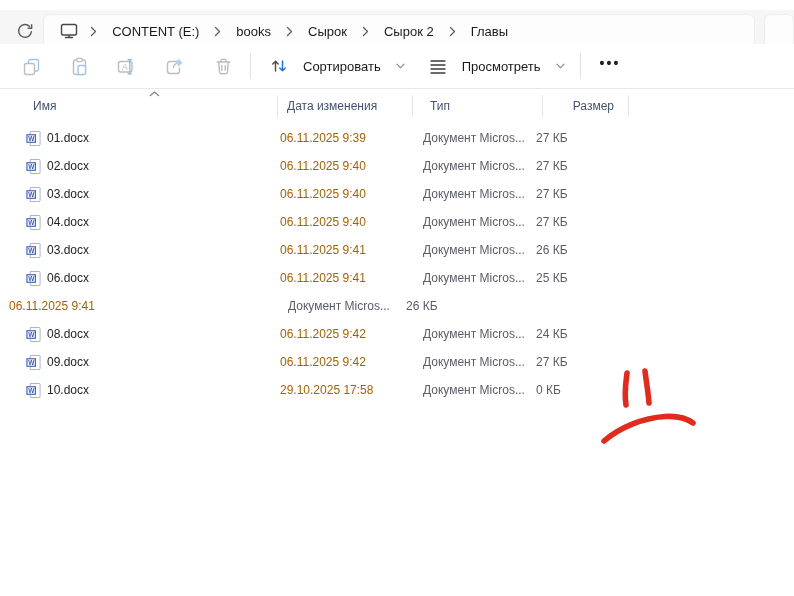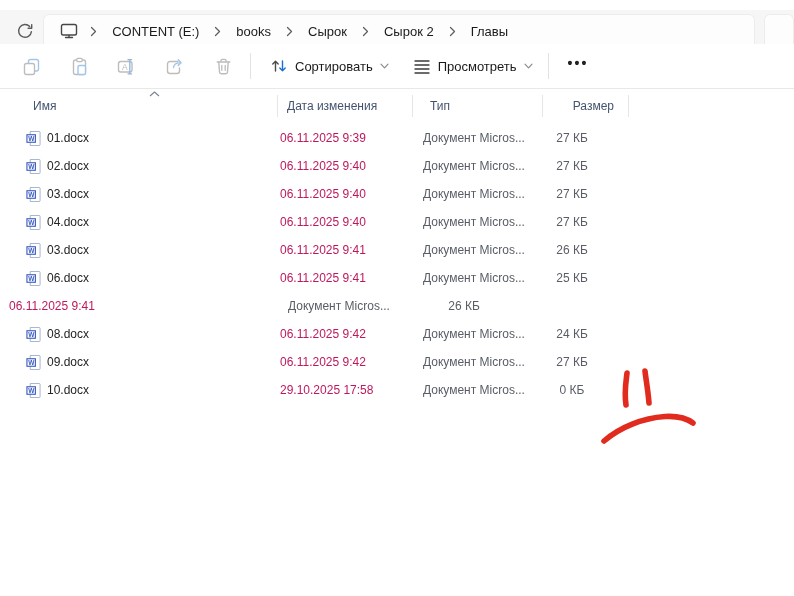--- a/index.html
+++ b/index.html
@@ -41,21 +41,21 @@
     display: flex; align-items: center; padding-left: 9px;
   }
   .tool-btn {
     width: 44px; height: 34px; border: none; background: transparent; border-radius: 4px;
     display: flex; align-items: center; justify-content: center; cursor: default; flex: none;
   }
   .tool-btn + .tool-btn { margin-left: 4px; }
   .tb-sep { width: 1px; height: 26px; background: #e2e2e2; margin: 0 5px; flex: none; }
   .tool-dd {
     height: 34px; border: none; background: transparent; border-radius: 4px; cursor: pointer;
-    display: flex; align-items: center; gap: 7px; padding: 0 10px; margin-left: 4px;
+    display: flex; align-items: center; gap: 15px; padding: 0 10px; margin-left: 4px;
     font-size: 13px; color: #1a1a1a; flex: none;
   }
   .dots { font-size: 14px; letter-spacing: 2px; color: #222; font-weight: bold; padding-bottom: 6px; }
 
   
   .list-header {
     position: absolute; left: 0; top: 90px; width: 794px; height: 32px;
     display: grid; grid-template-columns: 271px 135px 130px 86px 1fr;
     align-items: center; font-size: 12px; color: #44536e; margin-left: 7px;
   }
@@ -67,23 +67,23 @@
   .hcell.filler { border-right: none; }
   .sort-caret { position: absolute; left: 142px; top: 1px; }
 
   
   .file-list { position: absolute; left: 0; top: 124px; width: 794px; }
   .file-row {
     height: 28px; display: grid; grid-template-columns: 271px 135px 130px 86px 1fr;
     align-items: center; font-size: 12px; cursor: default;
   }
   .cell-name { padding-left: 26px; display: flex; align-items: center; gap: 6px; color: #242424; }
-  .cell-modified { padding-left: 9px; color: #be185d; }
+  .cell-modified { padding-left: 9px; color: #a16207; }
   .cell-type { padding-left: 17px; color: #595d66; }
-  .cell-size { text-align: center; padding-right: 14px; color: #595d66; }
+  .cell-size { text-align: left; padding-right: 14px; color: #595d66; }
 
   
   .annotation { position: absolute; left: 593px; top: 360px; pointer-events: none; }
 
   svg { display: block; }
 </style>
 </head>
 <body>
 
 <div class="window">

